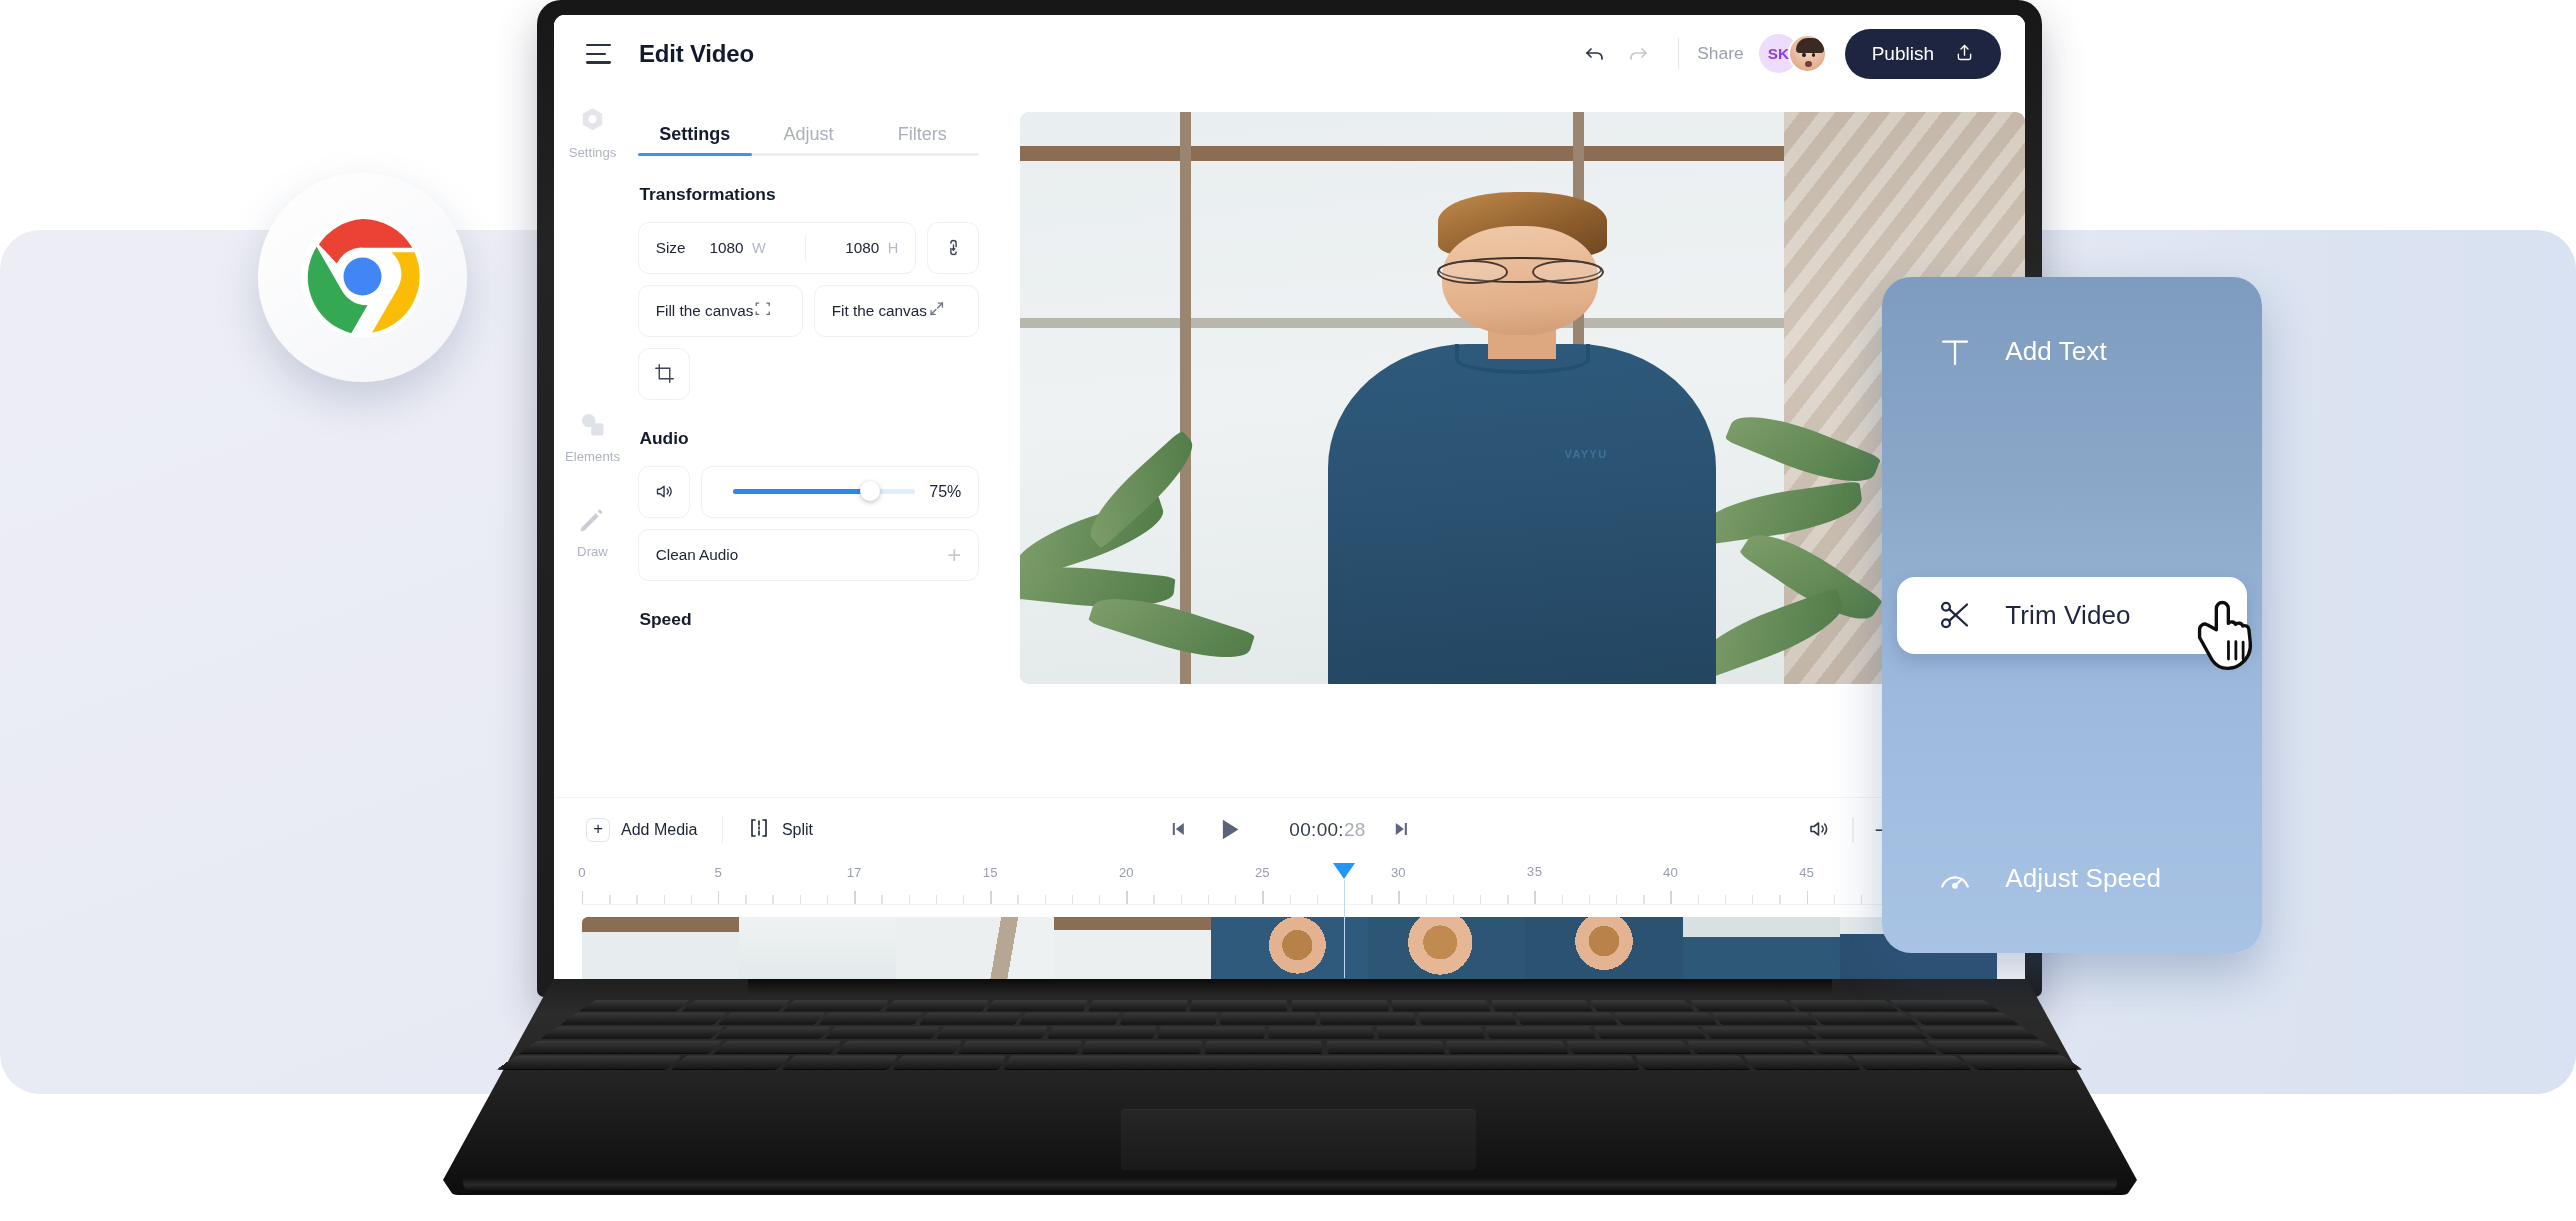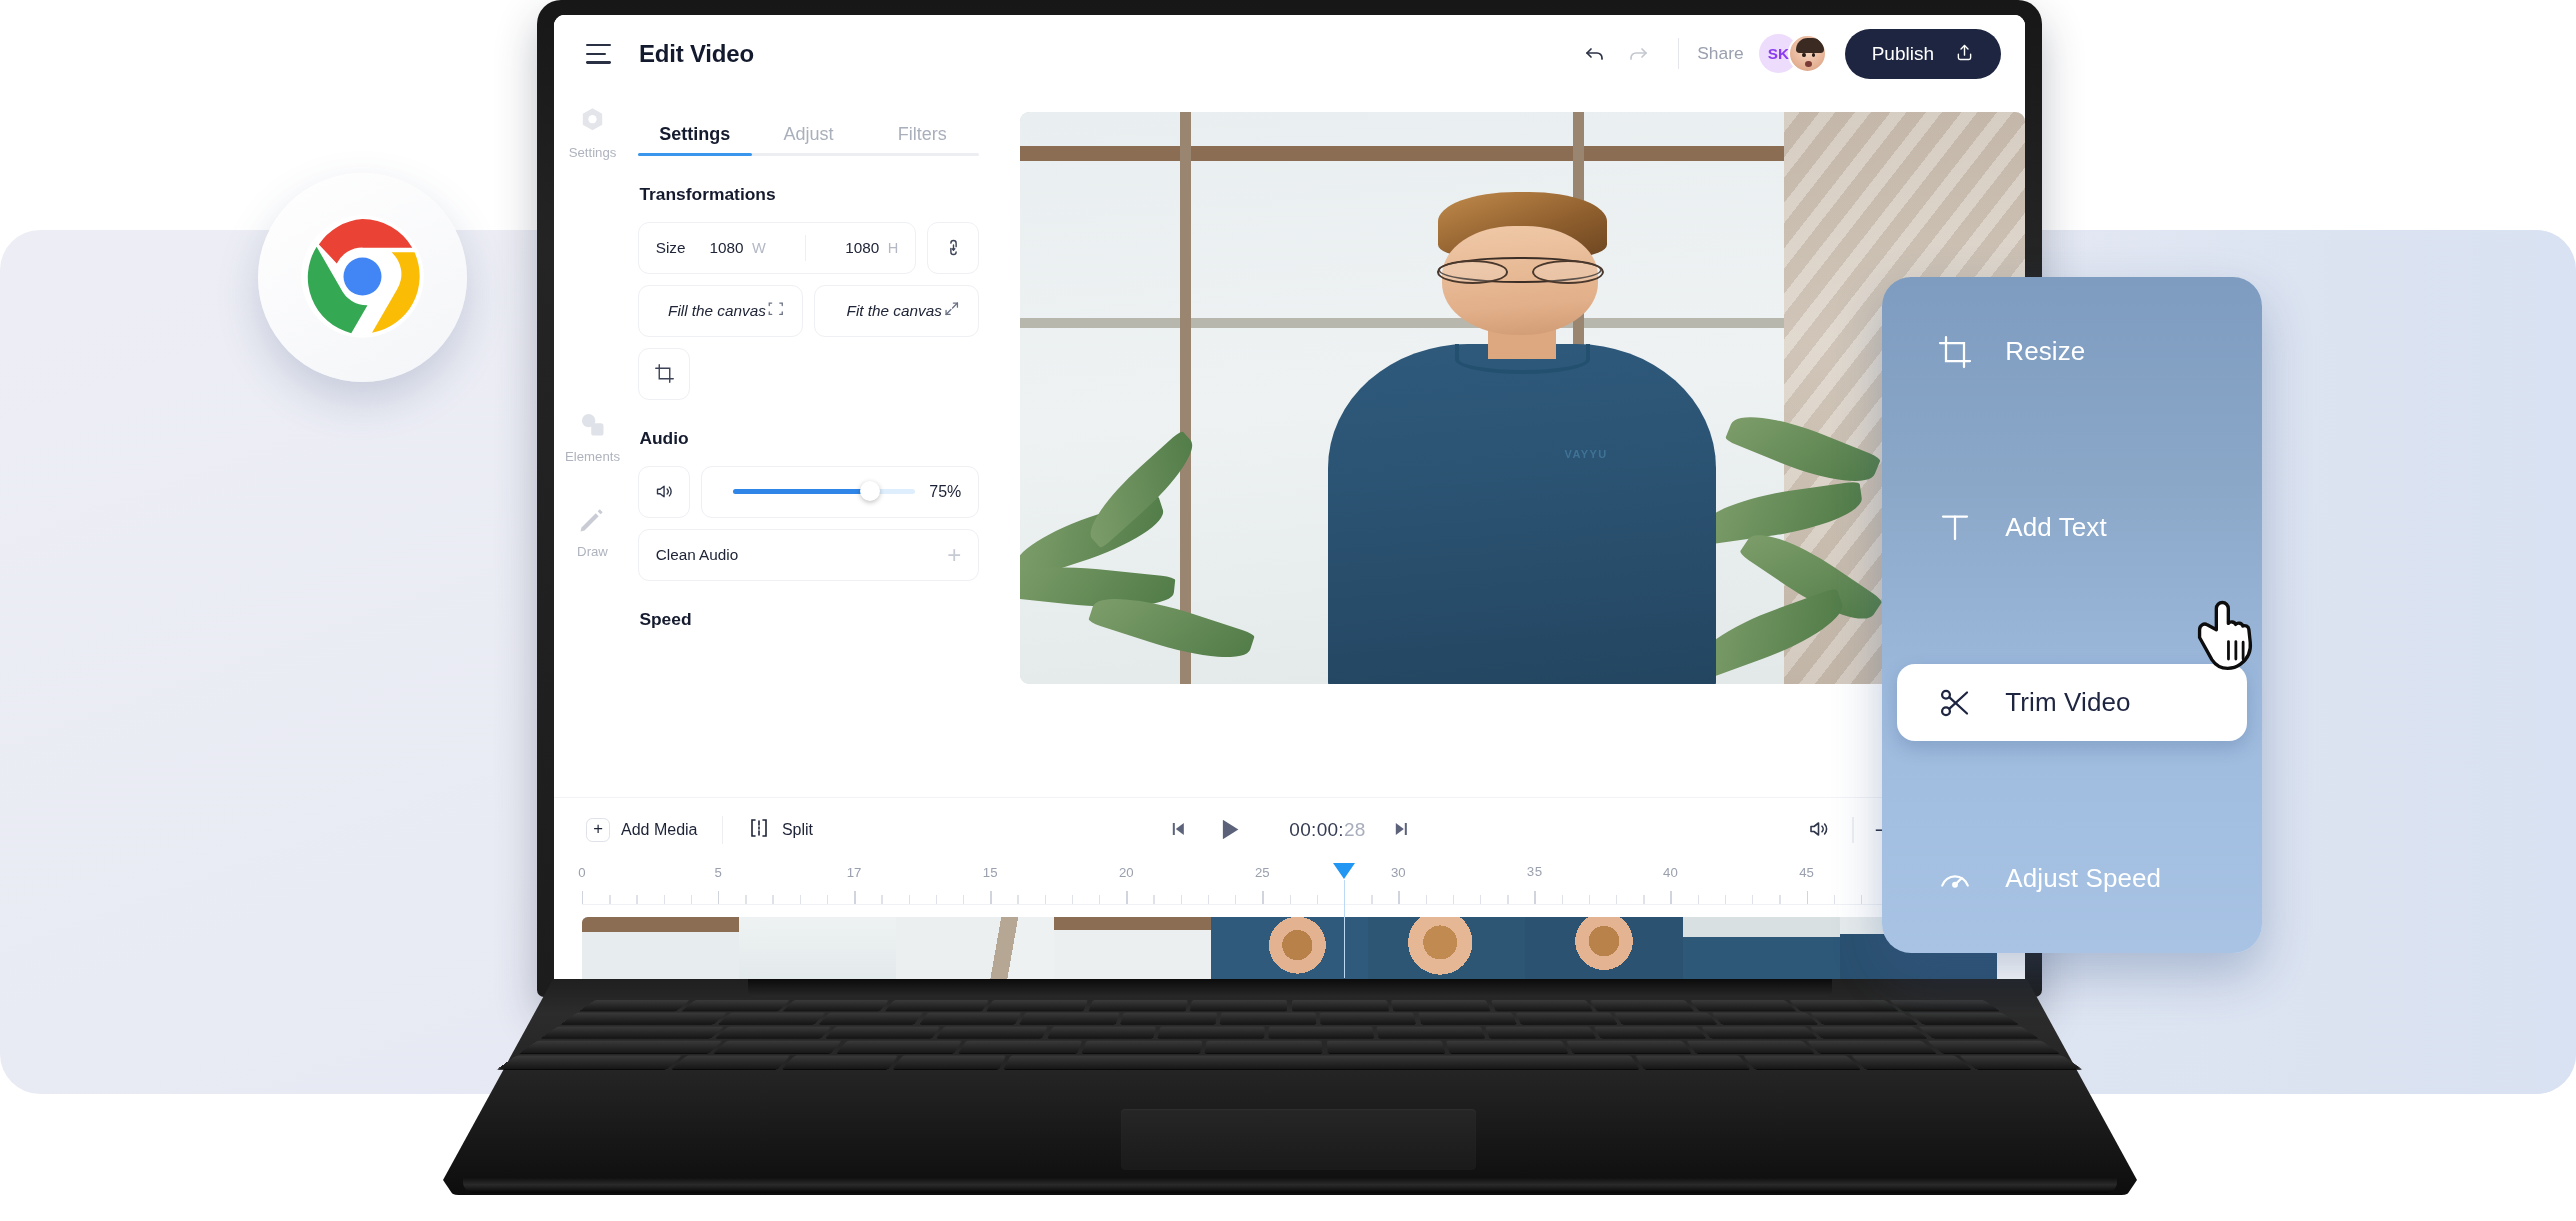--- a/index.html
+++ b/index.html
@@ -136,21 +136,21 @@
     background:#fff; border:1.4px solid #eef0f4; border-radius:11px; height:52px;
     display:flex; align-items:center; padding:0 16.7px; font-size:15.3px; color:#202638;
   }
   .fld .sub{ color:#b3b8c4; margin-left:8.4px; font-size:14.6px; }
   #size-box{ flex:1; justify-content:space-between; }
   #size-box .grp{ display:flex; align-items:center; }
   #size-box .lab{ color:#202638; }
   #size-box .vsep{ width:1.4px; height:26.5px; background:#edeff3; }
   .sq-btn{ width:52px; height:52px; border:1.4px solid #eef0f4; border-radius:11px; display:flex; align-items:center; justify-content:center; cursor:pointer; background:#fff; }
   .sq-btn svg{ width:21px; height:21px; }
-  .wide-btn{ flex:1; justify-content:flex-end; cursor:pointer;font-style:italic; }
+  .wide-btn{ flex:1; justify-content:flex-start; cursor:pointer; }
   .wide-btn svg{ width:19.5px; height:19.5px; }
   #crop-box{ flex:1; justify-content:flex-start; gap:15.3px; cursor:pointer; }
   #crop-box .chev{ margin-left:auto; }
   #crop-box .chev svg{ width:18px; height:18px; }
 
   #audio-row{ display:flex; gap:11px; align-items:center; }
   #slider-box{ flex:1; justify-content:space-between; }
   #slider{ position:relative; flex:1; height:5.6px; margin:0 14px; }
   #slider-track{ position:absolute; left:0; top:0; width:100%; height:4.9px; background:#dfeefc; border-radius:2.8px; }
   #slider-fill{ position:absolute; left:0; top:0; height:4.9px; background:#2f86e8; border-radius:2.8px; }
@@ -712,29 +712,20 @@
       <path d="M13.3 26.2l19.4 33.6A23.1 23.1 0 0 0 54 73l-13 22.3A46 46 0 0 1 13.3 26.2z" fill="#34a853"></path>
       <path d="M91.6 30.6A46 46 0 0 1 57.6 95l19.8-34.3A23.1 23.1 0 0 0 73.1 30.6z" fill="#fbbc05"></path>
       <circle cx="50" cy="50" r="19.5" fill="#fff"></circle>
       <circle cx="50" cy="50" r="15.2" fill="#4285f4"></circle>
     </svg>
   </span>
 </div>
 
 <div id="ctx-menu">
 
-  <div class="ctx-item">
-    <span class="ci">
-      <svg viewBox="0 0 24 24" fill="none" stroke="currentColor" stroke-width="1.5" stroke-linecap="round">
-          <path d="M6 2v16h16"></path>
-          <path d="M2 6h16v16"></path>
-        </svg>
-    </span>
-    <span class="cl">Resize</span>
-  </div>
 
   <div class="ctx-item">
     <span class="ci">
       <svg viewBox="0 0 24 24" fill="none" stroke="currentColor" stroke-width="1.5" stroke-linecap="round">
           <path d="M4 5h16"></path>
           <path d="M12 5v15"></path>
         </svg>
     </span>
     <span class="cl">Add Text</span>
   </div>

